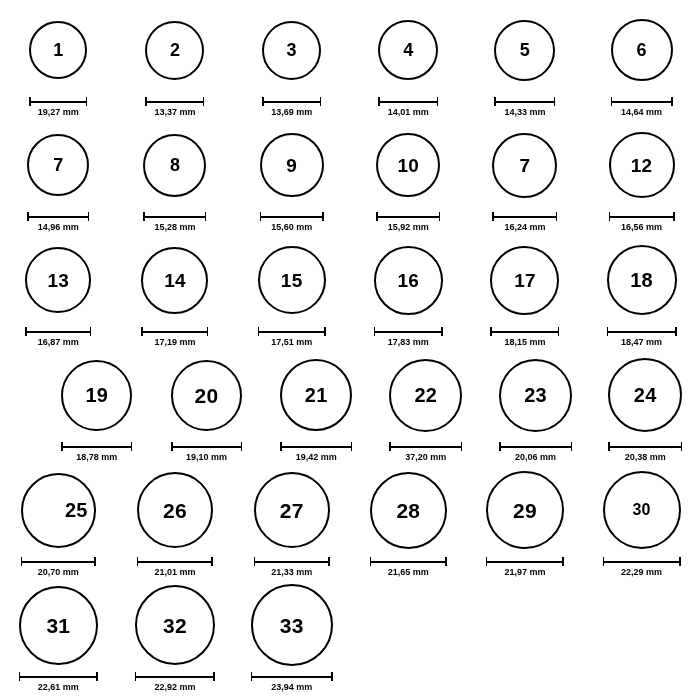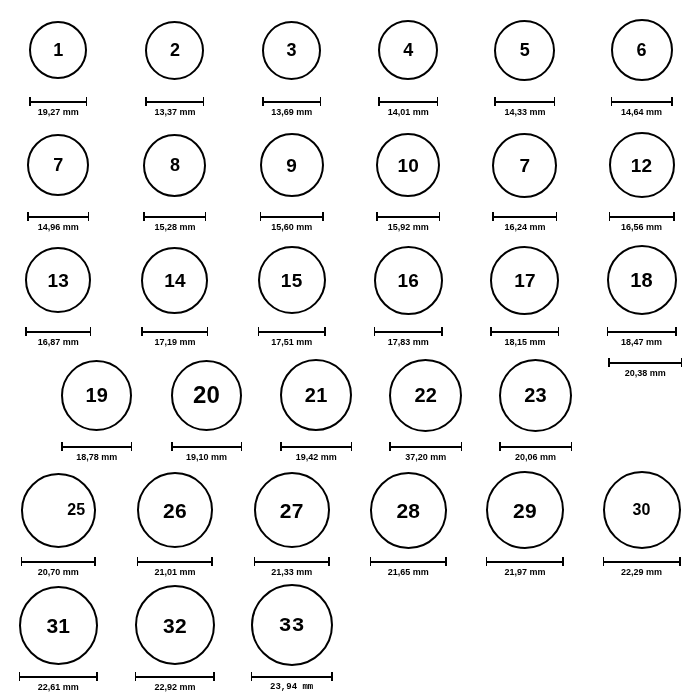--- a/index.html
+++ b/index.html
@@ -339,21 +339,21 @@
         <div class="measure" style="width: 71px;">
           <div class="bar"></div>
           <div class="tick left"></div>
           <div class="tick right"></div>
         </div>
         <div class="mm-label">18,78 mm</div>
       </div>
       <div class="cell" style="width: 116.667px;">
         <div class="ring-wrap" style="width: 100%; height: 84px;">
           <div class="ring" style="width: 71px; height: 71px;">
-            <span class="ring-label" style="font-size: 24px;">20</span>
+            <span class="ring-label" style="font-size: 21px;">20</span>
           </div>
         </div>
         <div class="measure" style="width: 71px;">
           <div class="bar"></div>
           <div class="tick left"></div>
           <div class="tick right"></div>
         </div>
         <div class="mm-label">19,10 mm</div>
       </div>
       <div class="cell" style="width: 116.667px;">
@@ -389,33 +389,38 @@
           </div>
         </div>
         <div class="measure" style="width: 73px;">
           <div class="bar"></div>
           <div class="tick left"></div>
           <div class="tick right"></div>
         </div>
         <div class="mm-label">20,06 mm</div>
       </div>
       <div class="cell" style="width: 116.667px;">
+        <div class="ring-wrap" style="width: 100%; height: 84px;">
+          <div class="ring" style="width: 74px; height: 74px;">
+            <span class="ring-label" style="font-size: 20px;">24</span>
+          </div>
+        </div>
         <div class="measure" style="width: 74px;">
           <div class="bar"></div>
           <div class="tick left"></div>
           <div class="tick right"></div>
         </div>
         <div class="mm-label">20,38 mm</div>
       </div>
     </div>
     <div class="row" style="position: absolute; left: 0px; top: 468px; width: 700px;">
       <div class="cell" style="width: 116.667px;">
         <div class="ring-wrap" style="width: 100%; height: 84px;">
           <div class="ring" style="width: 75px; height: 75px;">
-            <span class="ring-label" style="font-size: 16px; margin-left: 36px;">25</span>
+            <span class="ring-label" style="font-size: 20px; margin-left: 36px;">25</span>
           </div>
         </div>
         <div class="measure" style="width: 75px;">
           <div class="bar"></div>
           <div class="tick left"></div>
           <div class="tick right"></div>
         </div>
         <div class="mm-label">20,70 mm</div>
       </div>
       <div class="cell" style="width: 116.667px;">
@@ -504,21 +509,21 @@
             <span class="ring-label" style="font-size: 21px;">32</span>
           </div>
         </div>
         <div class="measure" style="width: 80px;">
           <div class="bar"></div>
           <div class="tick left"></div>
           <div class="tick right"></div>
         </div>
         <div class="mm-label">22,92 mm</div>
       </div>
-      <div class="cell" style="width: 116.667px; font-family: Liberation Mono, monospace;">
+      <div class="cell" style="width: 116.667px;">
         <div class="ring-wrap" style="width: 100%; height: 84px;">
           <div class="ring" style="width: 82px; height: 82px;">
             <span class="ring-label" style="font-size: 21px;">33</span>
           </div>
         </div>
         <div class="measure" style="width: 82px;">
           <div class="bar"></div>
           <div class="tick left"></div>
           <div class="tick right"></div>
         </div>

